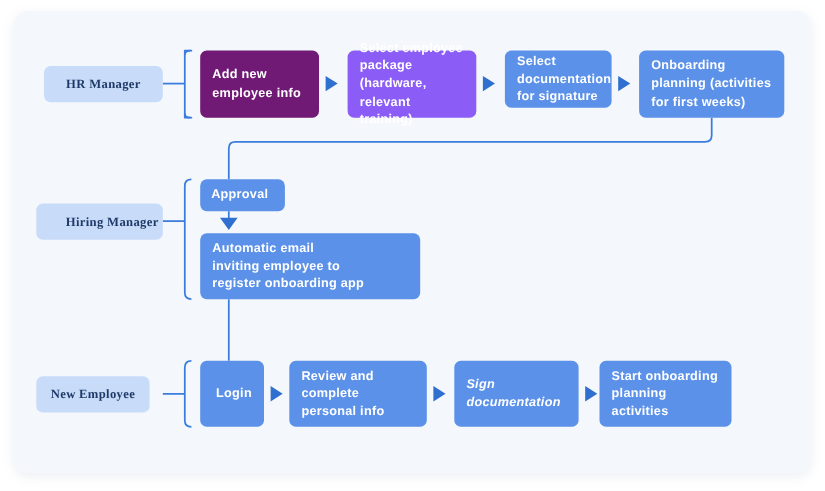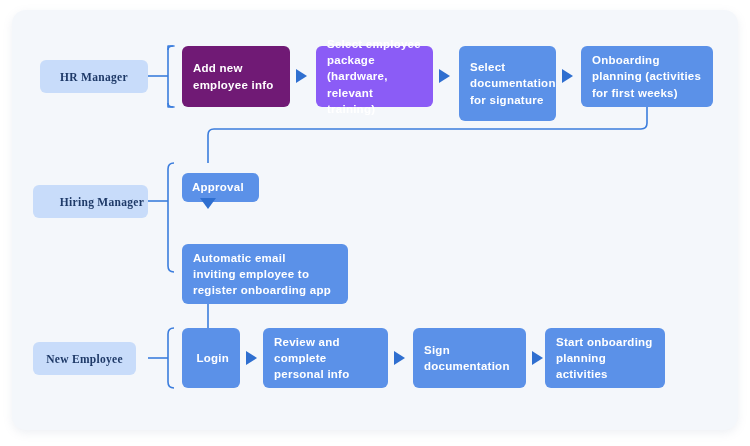--- a/index.html
+++ b/index.html
@@ -125,56 +125,56 @@
 </div>
 <div class="arrow-r" style="left: 296px; top: 69px; border-left-color: rgb(47, 111, 208);"></div>
 
 <div class="node" style="left: 316px; top: 46px; width: 117px; height: 61px; background: #8b5cf6; color: rgb(255, 255, 255);">
   <span class="node-text">Select employee
 package (hardware,
 relevant training)</span>
 </div>
 <div class="arrow-r" style="left: 439px; top: 69px; border-left-color: rgb(47, 111, 208);"></div>
 
-<div class="node" style="left: 459px; top: 46px; width: 97px; height: 75px; background: rgb(91, 145, 232); color: rgb(255, 255, 255);">
+<div class="node" style="left: 459px; top: 46px; width: 97px; height: 52px; background: rgb(91, 145, 232); color: rgb(255, 255, 255);">
   <span class="node-text">Select
 documentation
 for signature</span>
 </div>
 <div class="arrow-r" style="left: 562px; top: 69px; border-left-color: rgb(47, 111, 208);"></div>
 
 <div class="node" style="left: 581px; top: 46px; width: 132px; height: 61px; background: rgb(91, 145, 232); color: rgb(255, 255, 255);">
   <span class="node-text">Onboarding
 planning (activities
 for first weeks)</span>
 </div>
 
-<div class="node" style="left: 182px; top: 163px; width: 77px; height: 29px; padding: 0px 10px; background: rgb(91, 145, 232); color: rgb(255, 255, 255); margin-top: 10px;">
+<div class="node" style="left: 182px; top: 163px; width: 77px; height: 29px; padding: 0px 10px; background: rgb(91, 145, 232); color: rgb(255, 255, 255);">
   <span class="node-text">Approval</span>
 </div>
 <div class="arrow-d" style="left: 200px; top: 198px; border-top-color: rgb(47, 111, 208);"></div>
 
-<div class="node" style="left: 182px; top: 212px; width: 166px; height: 60px; background: rgb(91, 145, 232); color: rgb(255, 255, 255); margin-top: 32px;">
+<div class="node" style="left: 182px; top: 212px; width: 200px; height: 60px; background: rgb(91, 145, 232); color: rgb(255, 255, 255);">
   <span class="node-text">Automatic email
 inviting employee to
 register onboarding app</span>
 </div>
 
 <div class="node" style="left: 182px; top: 328px; width: 58px; height: 60px; justify-content: flex-end; background: rgb(91, 145, 232); color: rgb(255, 255, 255);">
   <span class="node-text">Login</span>
 </div>
 <div class="arrow-r" style="left: 246px; top: 351px; border-left-color: rgb(47, 111, 208);"></div>
 
 <div class="node" style="left: 263px; top: 328px; width: 125px; height: 60px; background: rgb(91, 145, 232); color: rgb(255, 255, 255);">
   <span class="node-text">Review and complete
 personal info</span>
 </div>
 <div class="arrow-r" style="left: 394px; top: 351px; border-left-color: rgb(47, 111, 208);"></div>
 
-<div class="node" style="left: 413px; top: 328px; width: 113px; height: 60px; background: rgb(91, 145, 232); color: rgb(255, 255, 255);">
+<div class="node" style="left: 413px; top: 328px; width: 113px; height: 60px; background: rgb(91, 145, 232); color: rgb(255, 255, 255); font-style: italic;">
   <span class="node-text">Sign
 documentation</span>
 </div>
 <div class="arrow-r" style="left: 532px; top: 351px; border-left-color: rgb(47, 111, 208);"></div>
 
 <div class="node" style="left: 545px; top: 328px; width: 120px; height: 60px; background: rgb(91, 145, 232); color: rgb(255, 255, 255);">
   <span class="node-text">Start onboarding
 planning activities</span>
 </div>
 

